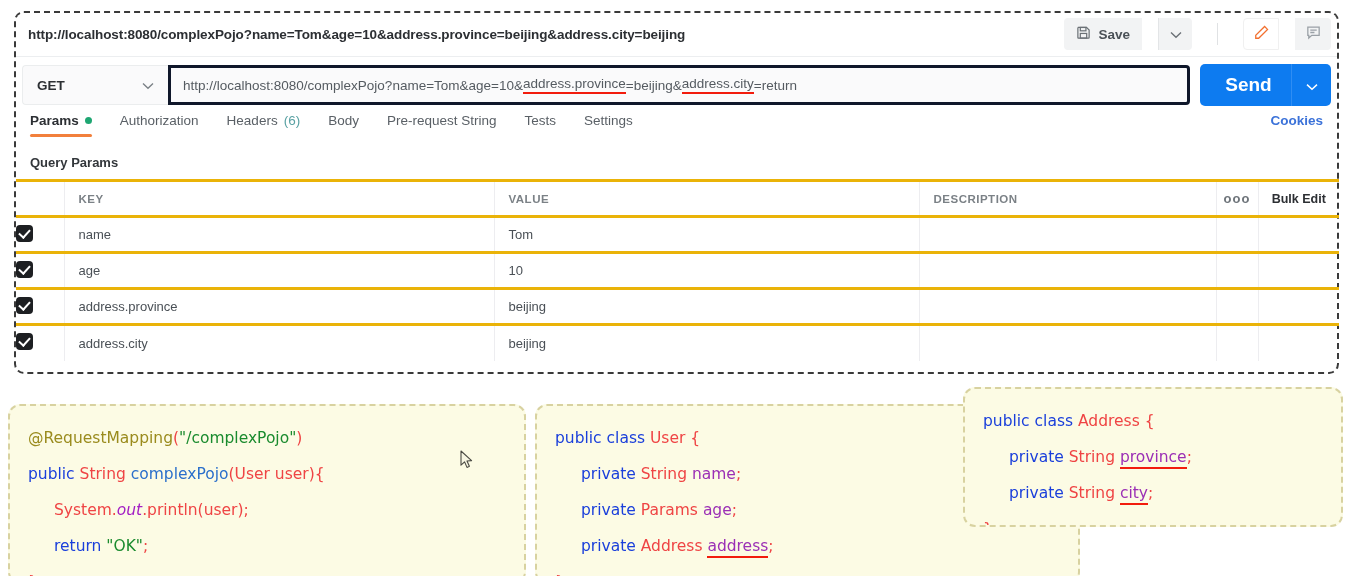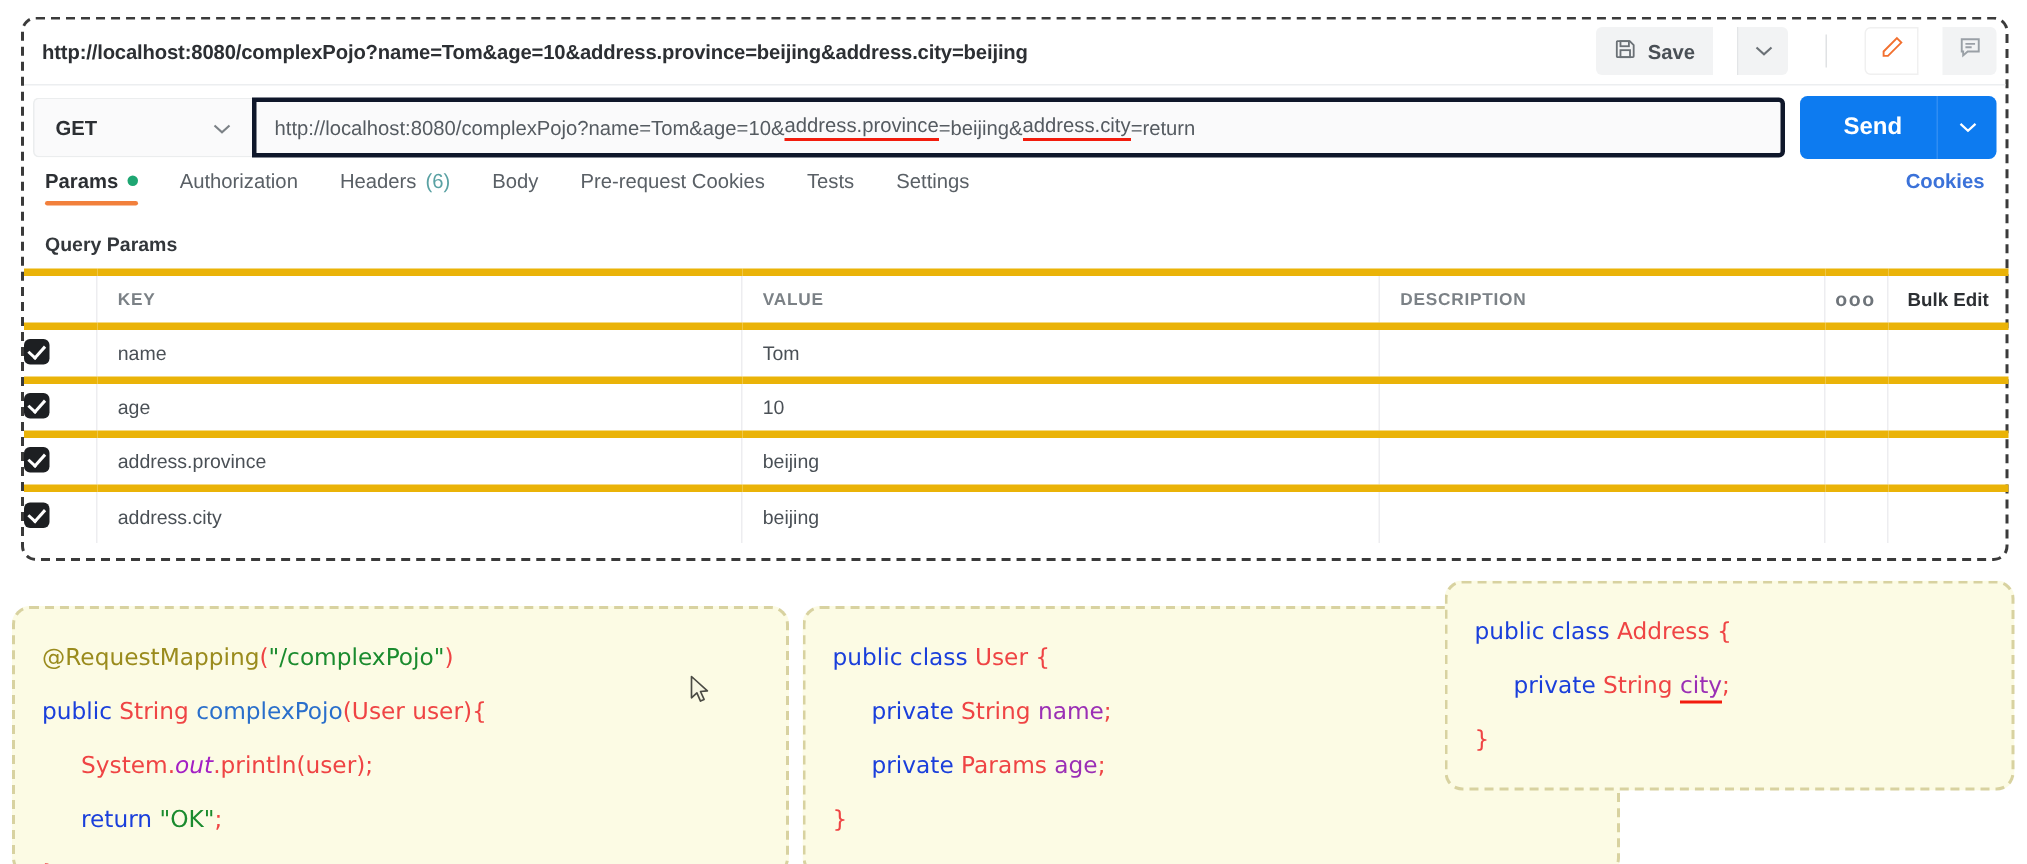--- a/index.html
+++ b/index.html
@@ -100,21 +100,21 @@
   .url-box .u-underline {
     border-bottom: 2.5px solid #f21c0d;
     padding-bottom: 1px;
   }
   .send-btn {
     margin-left: 10px;
     height: 42px; width: 131px;
     background: #0d7bf0;
     border-radius: 5px;
     display: flex; align-items: center;
-    color: #ffffff; font-size: 16px; font-weight: bold;
+    color: #ffffff; font-size: 19px; font-weight: bold;
   }
   .send-label { flex: 1; text-align: center; padding-left: 6px;}
   .send-caret {
     width: 40px; height: 100%;
     display: flex; align-items: center; justify-content: center;
     border-left: 1px solid #2f8df3;
   }
 
   
   .tabsrow {
@@ -147,21 +147,21 @@
 
   
   .qp-label {
     padding: 9px 0 9px 14px;
     font-size: 13px; font-weight: bold; color: #33373b;
   }
 
   
   .ptable { width: 100%; border-collapse: collapse; table-layout: fixed; }
   .ptable th, .ptable td {
-    border-top: 5px solid #eab308;
+    border-top: 3px solid #eab308;
     border-right: 1px solid #ededf0;
     height: 36px;
     text-align: left;
     font-weight: normal;
     vertical-align: middle;
     margin-left: 22px;
   }
   .ptable th {
     font-size: 11.5px; font-weight: bold; color: #7b8186;
     letter-spacing: 0.5px;
@@ -308,21 +308,21 @@
         <span>Authorization</span>
       </div>
       <div class="tab">
         <span>Headers</span>
         <span class="tabcount">(6)</span>
       </div>
       <div class="tab">
         <span>Body</span>
       </div>
       <div class="tab">
-        <span>Pre-request Cookies</span>
+        <span>Pre-request String</span>
       </div>
       <div class="tab">
         <span>Tests</span>
       </div>
       <div class="tab">
         <span>Settings</span>
       </div>
       <div class="cookies-link">Cookies</div>
     </div>
 
@@ -391,25 +391,27 @@
     <div><span class="kw">public</span><span class="plain"> String </span><span class="mth">complexPojo</span><span class="plain">(User user){</span></div>
     <div><span class="indent1"></span><span class="plain">System.</span><span class="stat">out</span><span class="plain">.println(user);</span></div>
     <div><span class="indent1"></span><span class="kw">return</span>&nbsp;<span class="str">"OK"</span><span class="plain">;</span></div>
     <div><span class="plain">}</span></div>
   </div>
 
   <div class="code-panel" id="panel-user">
     <div><span class="kw">public class</span><span class="plain"> User {</span></div>
     <div><span class="indent1"></span><span class="kw">private</span><span class="plain"> String </span><span class="fld">name</span><span class="plain">;</span></div>
     <div><span class="indent1"></span><span class="kw">private</span><span class="plain"> Params </span><span class="fld">age</span><span class="plain">;</span></div>
+    <div><span class="indent1"></span><span class="kw">private</span><span class="plain"> Address </span><span class="fld ul-red">address</span><span class="plain">;</span></div>
     <div><span class="plain">}</span></div>
   </div>
 
   <div class="code-panel" id="panel-address">
     <div><span class="kw">public class</span><span class="plain"> Address {</span></div>
+    <div><span class="indent1"></span><span class="kw">private</span><span class="plain"> String </span><span class="fld ul-red">province</span><span class="plain">;</span></div>
     <div><span class="indent1"></span><span class="kw">private</span><span class="plain"> String </span><span class="fld ul-red">city</span><span class="plain">;</span></div>
     <div><span class="plain">}</span></div>
   </div>
 
   <div class="cursor-arrow">
     <svg width="14" height="20" viewBox="0 0 14 20">
       <path d="M1 1 L1 15.2 L4.6 11.9 L7 17.4 L9.4 16.3 L7 11 L11.6 10.6 Z" fill="#f7f6e2" stroke="#4a4a43" stroke-width="1.1" stroke-linejoin="round"></path>
     </svg>
   </div>
 

